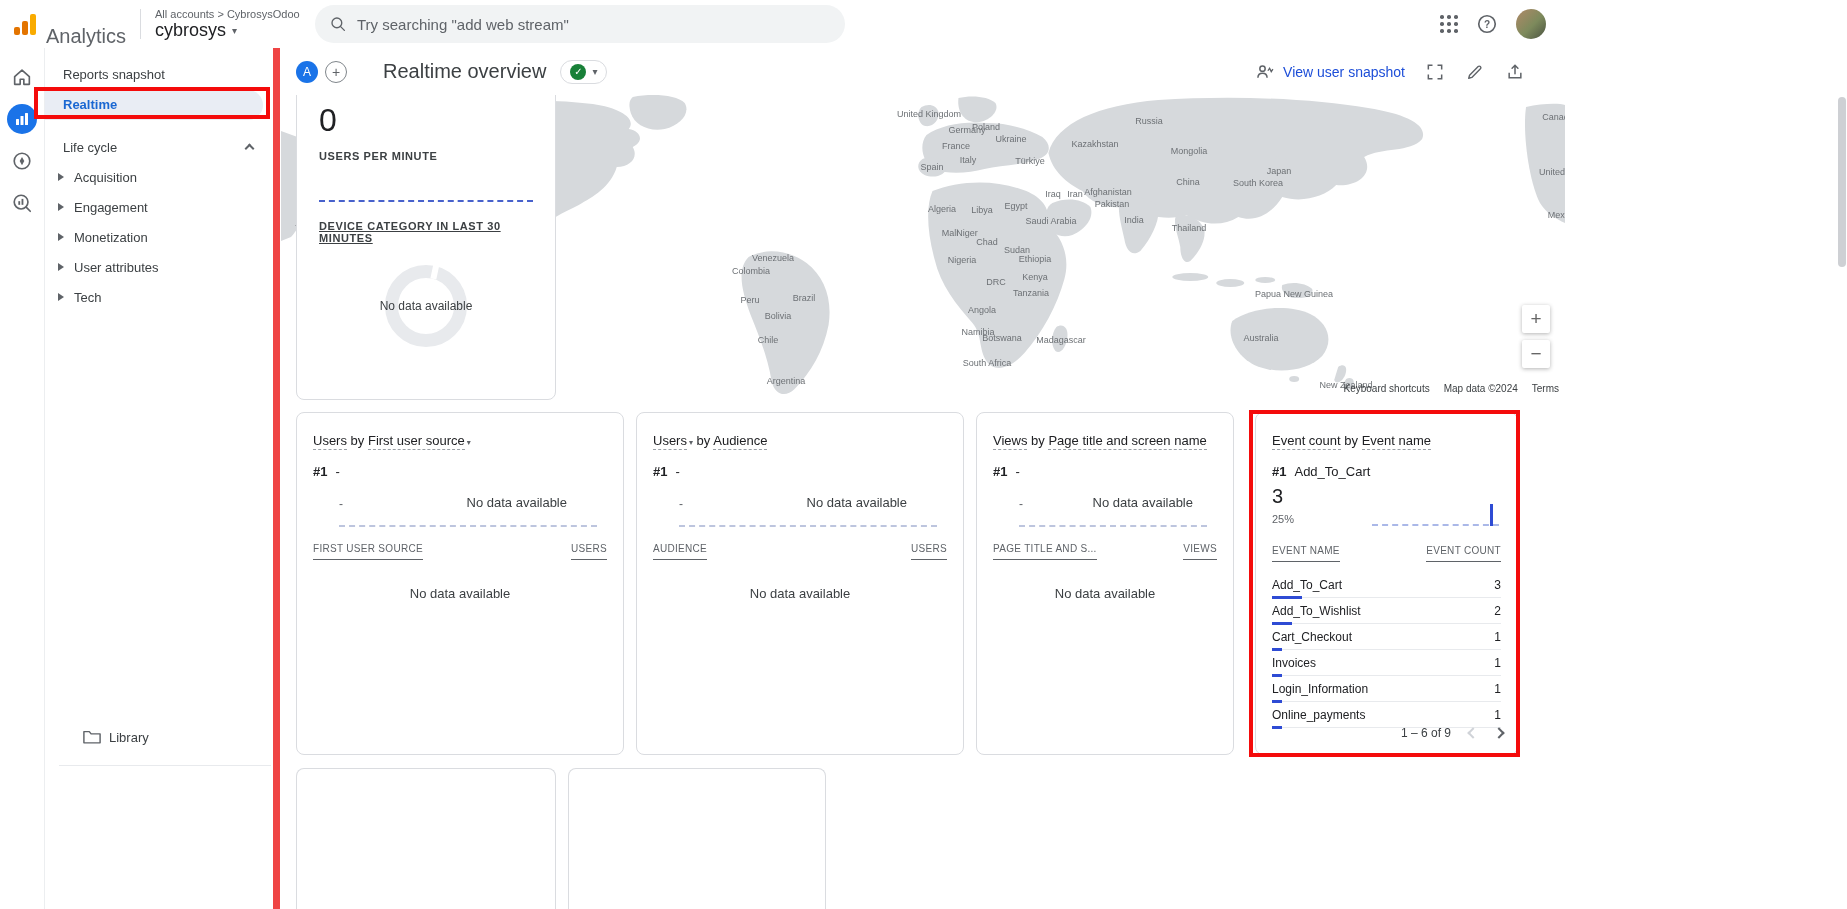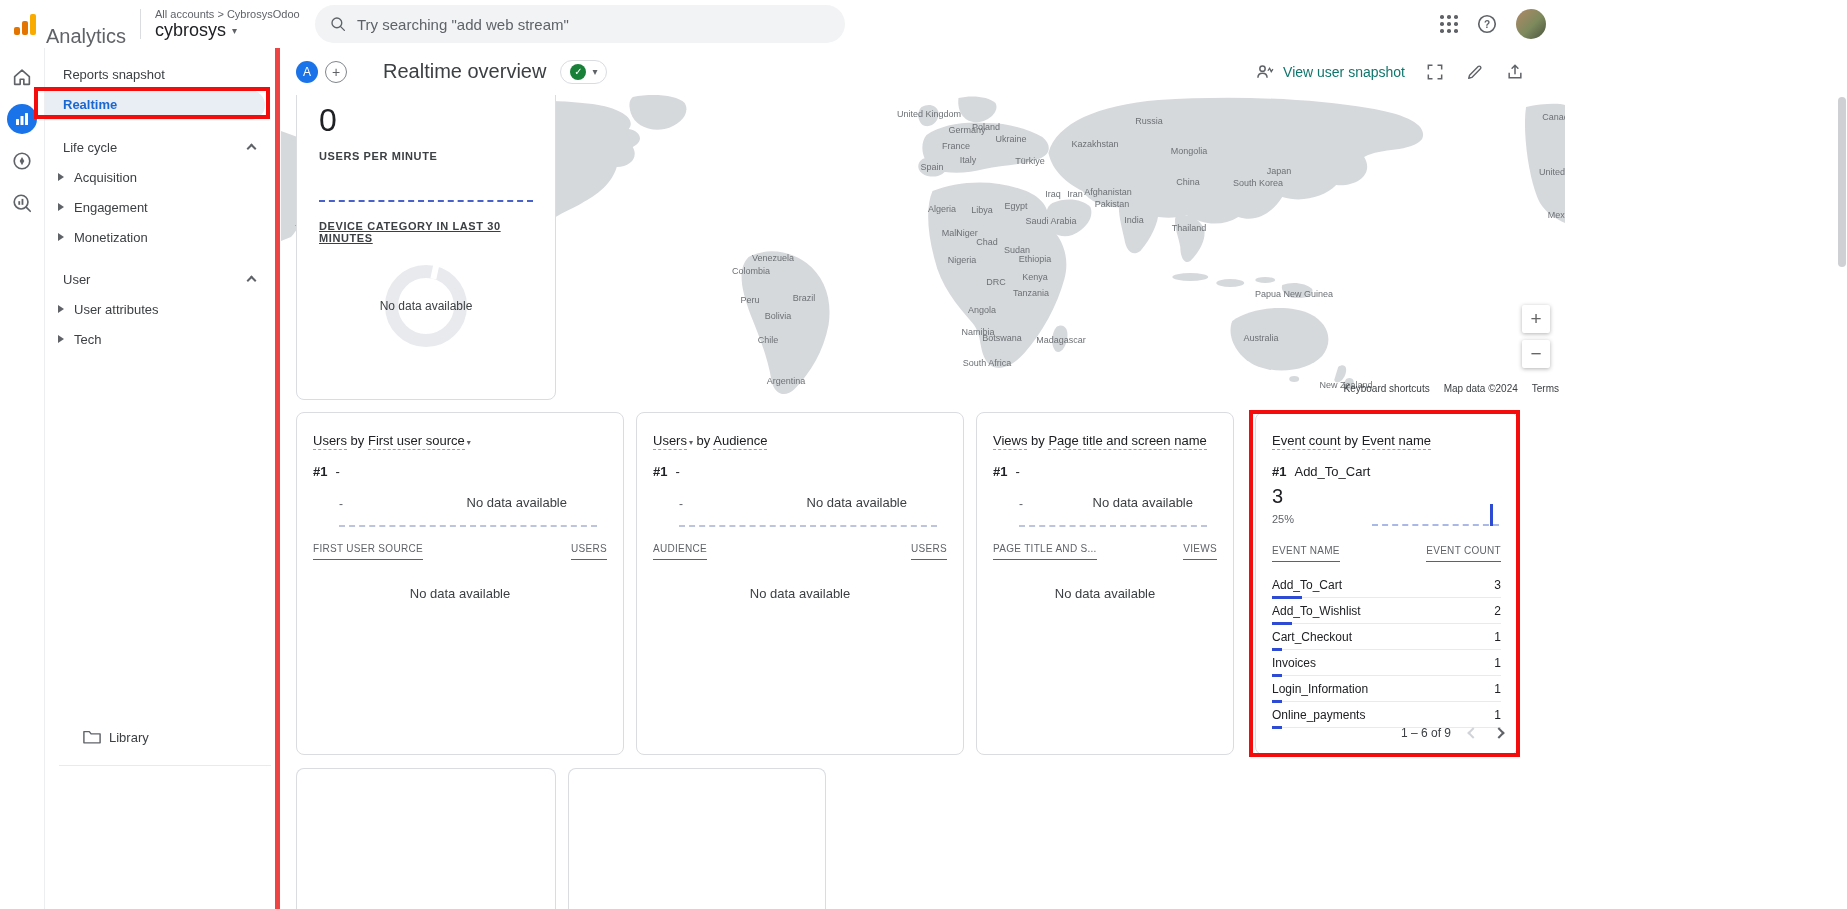--- a/index.html
+++ b/index.html
@@ -28,38 +28,38 @@
   .topbar-right { position:absolute; left:1440px; top:0; height:48px; display:flex; align-items:center; gap:18px; }
   .grid-icon { width:18px; height:18px; display:grid; grid-template-columns:repeat(3,1fr); grid-template-rows:repeat(3,1fr); gap:3px; }
   .grid-icon span { width:3.5px; height:3.5px; border-radius:50%; background:#5f6368; }
   .avatar { width:30px; height:30px; border-radius:50%; background:linear-gradient(135deg,#b08968 0%,#7d8a5c 55%,#4a5240 100%); }
   .iconbtn { display:flex; align-items:center; justify-content:center; cursor:pointer; }
   
   .rail { position:absolute; left:0; top:48px; width:45px; height:861px; border-right:1px solid #eceef0; display:flex; flex-direction:column; align-items:center; padding-top:14px; gap:12px; background:#fff; }
   .rail-item { width:30px; height:30px; display:flex; align-items:center; justify-content:center; cursor:pointer; }
   .rail-item.active { background:#1a73e8; border-radius:50%; }
   
-  .sidenav { position:absolute; left:45px; top:48px; width:235px; height:861px; border-right:5px solid #ef4444; padding-top:12px; font-size:13px; background:#fff; }
+  .sidenav { position:absolute; left:45px; top:48px; width:235px; height:861px; border-right:7px solid #ef4444; padding-top:12px; font-size:13px; background:#fff; }
   .nav-item { height:30px; line-height:30px; padding-left:18px; color:#3c4043; cursor:pointer; white-space:nowrap; }
   .nav-item.selected { background:#e9edf4; color:#1967d2; font-weight:bold; border-radius:0 16px 16px 0; margin-right:10px; }
   .nav-section-header { margin-top:12px; height:30px; display:flex; align-items:center; justify-content:space-between; padding:0 20px 0 18px; color:#3c4043; cursor:pointer; }
   .sec-chev { width:7px; height:7px; border-top:2px solid #5f6368; border-left:2px solid #5f6368; transform:rotate(45deg); margin-top:3px; }
   .nav-child { height:30px; display:flex; align-items:center; padding-left:13px; gap:10px; color:#3c4043; cursor:pointer; }
   .nav-child.noarrow { padding-left:31px; }
   .tri { width:0; height:0; border-left:6px solid #5f6368; border-top:4px solid transparent; border-bottom:4px solid transparent; }
   .nav-library { position:absolute; left:38px; top:676px; height:26px; display:flex; align-items:center; gap:8px; color:#3c4043; cursor:pointer; }
   .nav-bottom-divider { position:absolute; left:14px; top:717px; width:212px; border-top:1px solid #e8eaed; }
   
   .subheader { position:absolute; left:281px; top:48px; width:1284px; height:47px; display:flex; align-items:center; background:#fff; }
   .chip-a { margin-left:15px; width:22px; height:22px; border-radius:50%; background:#1a73e8; color:#fff; font-size:12px; display:flex; align-items:center; justify-content:center; cursor:pointer; }
   .chip-add { margin-left:7px; width:22px; height:22px; border-radius:50%; border:1px solid #80868b; color:#5f6368; font-size:14px; display:flex; align-items:center; justify-content:center; cursor:pointer; }
   .page-title { margin-left:36px; font-size:20px; color:#3c4043; }
   .status-pill { margin-left:14px; height:24px; padding:0 9px; border:1px solid #dadce0; border-radius:13px; display:flex; align-items:center; gap:6px; cursor:pointer; }
   .check-dot { width:16px; height:16px; border-radius:50%; background:#188038; color:#fff; font-size:10px; display:flex; align-items:center; justify-content:center; }
-  .subheader-actions { margin-left:auto; margin-right:40px; display:flex; align-items:flex-end; gap:20px; color:#0f766e; font-size:14px; }
+  .subheader-actions { margin-left:auto; margin-right:40px; display:flex; align-items:flex-end; gap:20px; color:#1d4ed8; font-size:14px; }
   .action-user { display:flex; align-items:center; gap:8px; cursor:pointer; }
   
   .map-region { position:absolute; left:281px; top:95px; width:1284px; height:305px; overflow:hidden; background:#fff; }
   .map-svg { position:absolute; left:0; top:0; }
   .map-labels { position:absolute; left:0; top:0; width:100%; height:100%; }
   .map-label { position:absolute; transform:translate(-50%,-50%); font-size:9px; color:#6d7175; white-space:nowrap; }
   .map-attr { position:absolute; right:6px; bottom:6px; display:flex; gap:14px; font-size:10px; color:#3c4043; }
   .zoom-ctl { position:absolute; right:15px; top:210px; width:28px; display:flex; flex-direction:column; gap:7px; }
   .zoom-btn { height:28px; background:#fff; box-shadow:0 1px 4px rgba(0,0,0,0.3); border-radius:2px; color:#666; font-size:19px; display:flex; align-items:center; justify-content:center; cursor:pointer; }
   
@@ -209,24 +209,20 @@
   </div>
   <div class="nav-child">
     <span class="tri"></span>
     <span>Engagement</span>
   </div>
   <div class="nav-child">
     <span class="tri"></span>
     <span>Monetization</span>
   </div>
 
-  <div class="nav-section-header">
-    <span>User</span>
-    <span class="sec-chev"></span>
-  </div>
   <div class="nav-child">
     <span class="tri"></span>
     <span>User attributes</span>
   </div>
   <div class="nav-child">
     <span class="tri"></span>
     <span>Tech</span>
   </div>
 
   <div class="nav-library">

